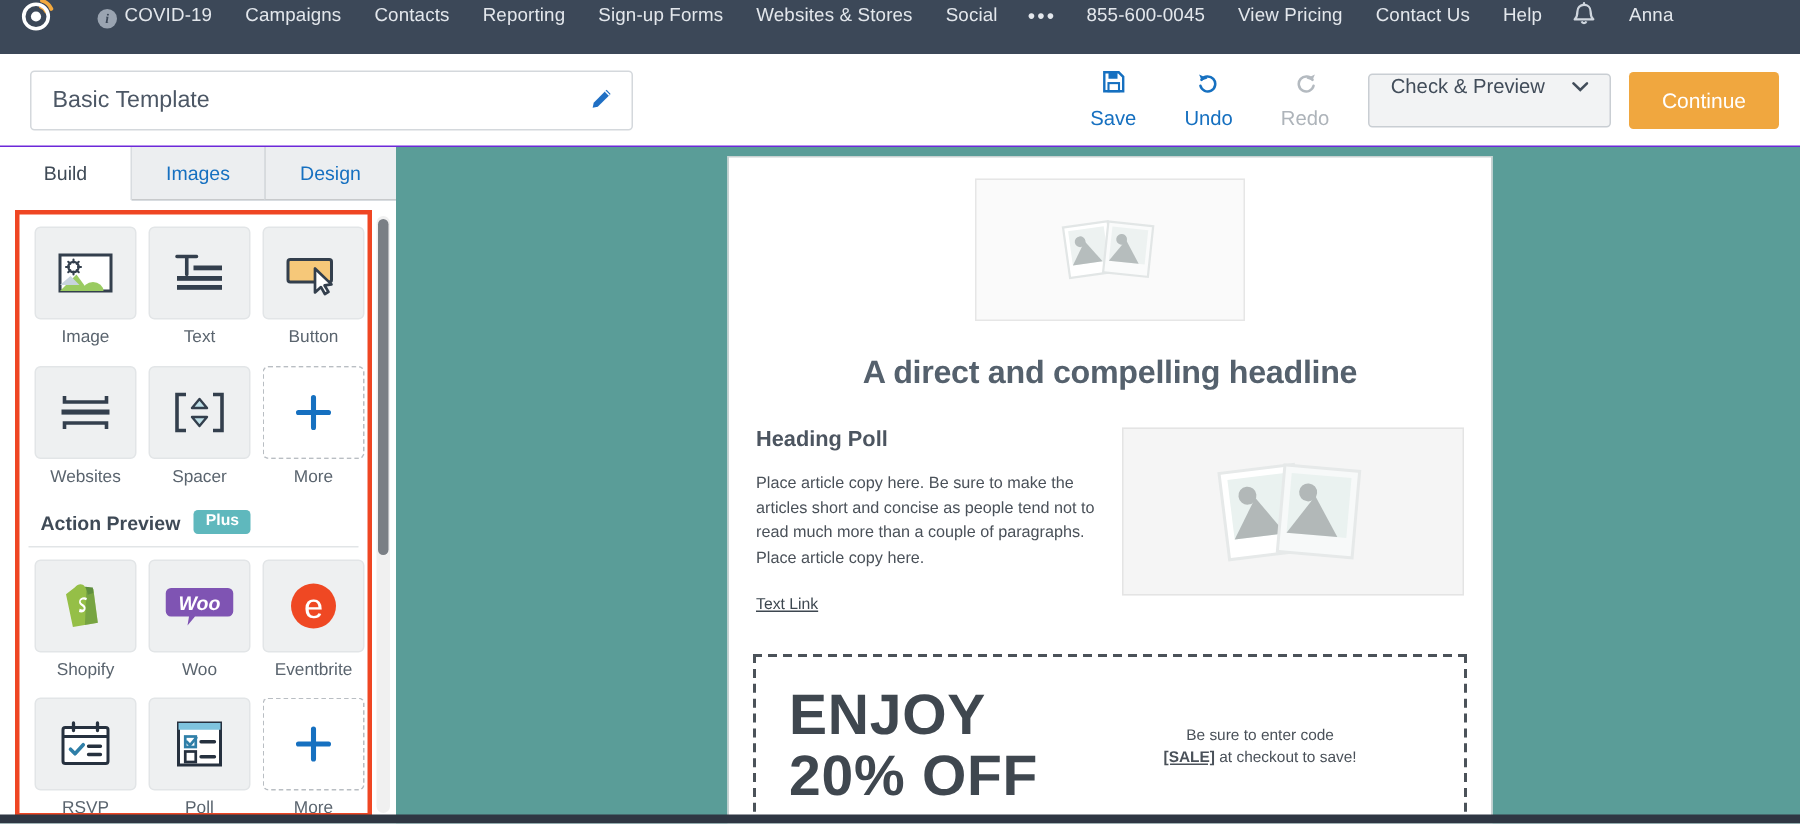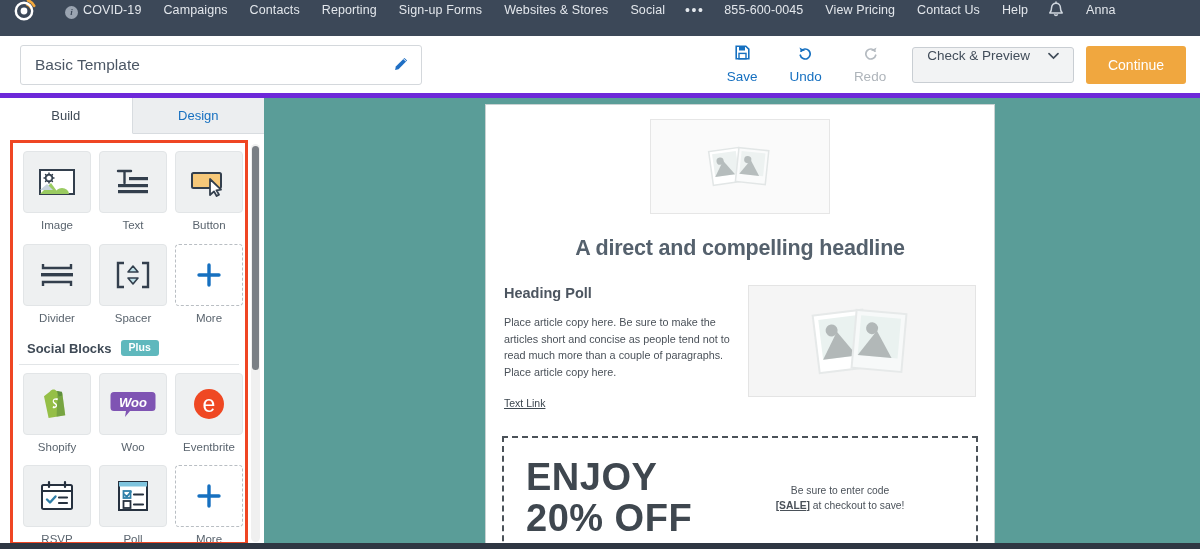--- a/index.html
+++ b/index.html
@@ -31,21 +31,21 @@
     font-style: italic; text-align: center; line-height: 13px;
     vertical-align: -1px; margin-right: 5px; font-family: "Liberation Serif", serif;
   }
   .bell { width: 22px; height: 20px; position: relative; margin: 0 8px 0 6px; }
 
   
   .toolbar {
     height: 62px; background: #fff;
     display: flex; align-items: center;
     padding: 0 14px 0 20px;
-    border-bottom: 5px solid #6d28d9;
+    border-bottom: 1px solid #6d28d9;
     position: relative; z-index: 30;
   }
   .namebox {
     width: 402px; height: 40px; border: 1px solid #d4d8dc; border-radius: 3px;
     display: flex; align-items: center; padding: 0 12px 0 14px; background: #fff;
   }
   .namebox input {
     flex: 1; border: none; outline: none; font-size: 15.5px;
     color: #4c5765; font-family: "Liberation Sans", sans-serif; background: transparent;
   }
@@ -258,20 +258,21 @@
 
       <button class="btn-continue">Continue</button>
     </div>
   </div>
 
   <div class="body-area">
 
     <div class="leftpanel">
       <div class="tabs">
         <div class="tab active">Build</div>
+        <div class="tab">Images</div>
         <div class="tab">Design</div>
       </div>
 
       <div class="blocks-outline">
         <div class="blocks-inner">
 
           <div class="grid3">
             <div class="tile-wrap">
               <div class="tile">
                 <svg width="40" height="32" viewBox="0 0 40 32">
@@ -313,21 +314,21 @@
 
           <div class="grid3">
             <div class="tile-wrap">
               <div class="tile">
                 <svg width="40" height="32" viewBox="0 0 40 32">
                   <path d="M6 5 v4 h28 v-4" fill="none" stroke="#333f4d" stroke-width="2.4"></path>
                   <rect x="4" y="14" width="32" height="3.4" fill="#333f4d"></rect>
                   <path d="M6 27 v-4 h28 v4" fill="none" stroke="#333f4d" stroke-width="2.4"></path>
                 </svg>
               </div>
-              <div class="tile-label">Divider</div>
+              <div class="tile-label">Websites</div>
             </div>
 
             <div class="tile-wrap">
               <div class="tile">
                 <svg width="40" height="32" viewBox="0 0 40 32">
                   <path d="M11 4 H5 v24 h6" fill="none" stroke="#333f4d" stroke-width="2.4"></path>
                   <path d="M29 4 h6 v24 h-6" fill="none" stroke="#333f4d" stroke-width="2.4"></path>
                   <path d="M20 7 L25 13 H15z" fill="#bfe0e8" stroke="#333f4d" stroke-width="1.6" stroke-linejoin="round"></path>
                   <path d="M20 25 L25 19 H15z" fill="#bfe0e8" stroke="#333f4d" stroke-width="1.6" stroke-linejoin="round"></path>
                 </svg>
@@ -339,21 +340,21 @@
               <div class="tile dashed">
                 <svg width="30" height="30" viewBox="0 0 30 30">
                   <path d="M15 5 v20 M5 15 h20" stroke="#1670c0" stroke-width="3.4" stroke-linecap="round"></path>
                 </svg>
               </div>
               <div class="tile-label">More</div>
             </div>
           </div>
 
           <div class="section-head">
-            <span class="section-title">Social Blocks</span>
+            <span class="section-title">Action Preview</span>
             <span class="plus-badge">Plus</span>
           </div>
 
           <div class="grid3">
             <div class="tile-wrap">
               <div class="tile">
                 <svg width="34" height="36" viewBox="0 0 34 36">
                   <path d="M10 5.5 c2-2.5 5-2.6 6.6-.4 l5.6 1.6 3 22.5 -16.6 2.8 -4.6-21.8z" fill="#95bf47"></path>
                   <path d="M16.6 5.1 c1.6 2.2 1.9 5.4 1.9 5.4 l3.7-1.1 -.3-3.7z" fill="#5e8e3e"></path>
                   <path d="M22.2 6.7 l3 22.5 -8.6 1.5 1.1-25.5z" fill="#5e8e3e" opacity=".55"></path>

